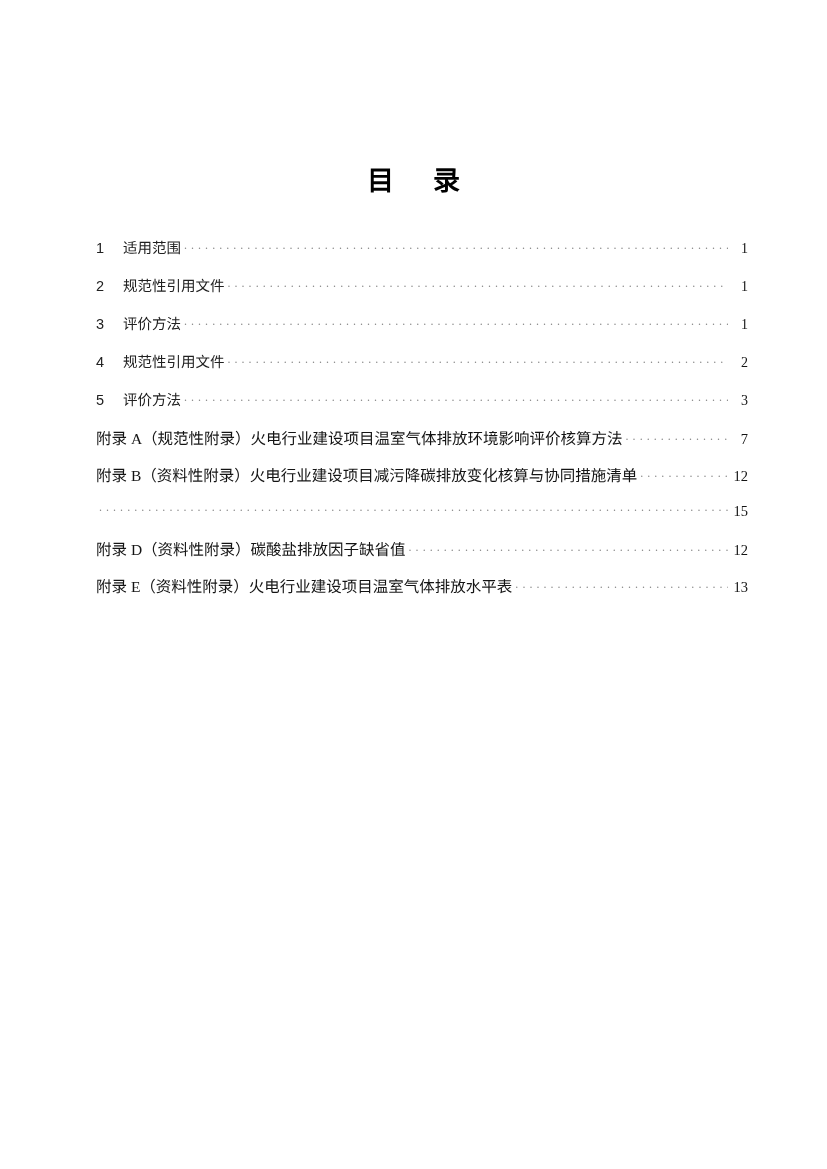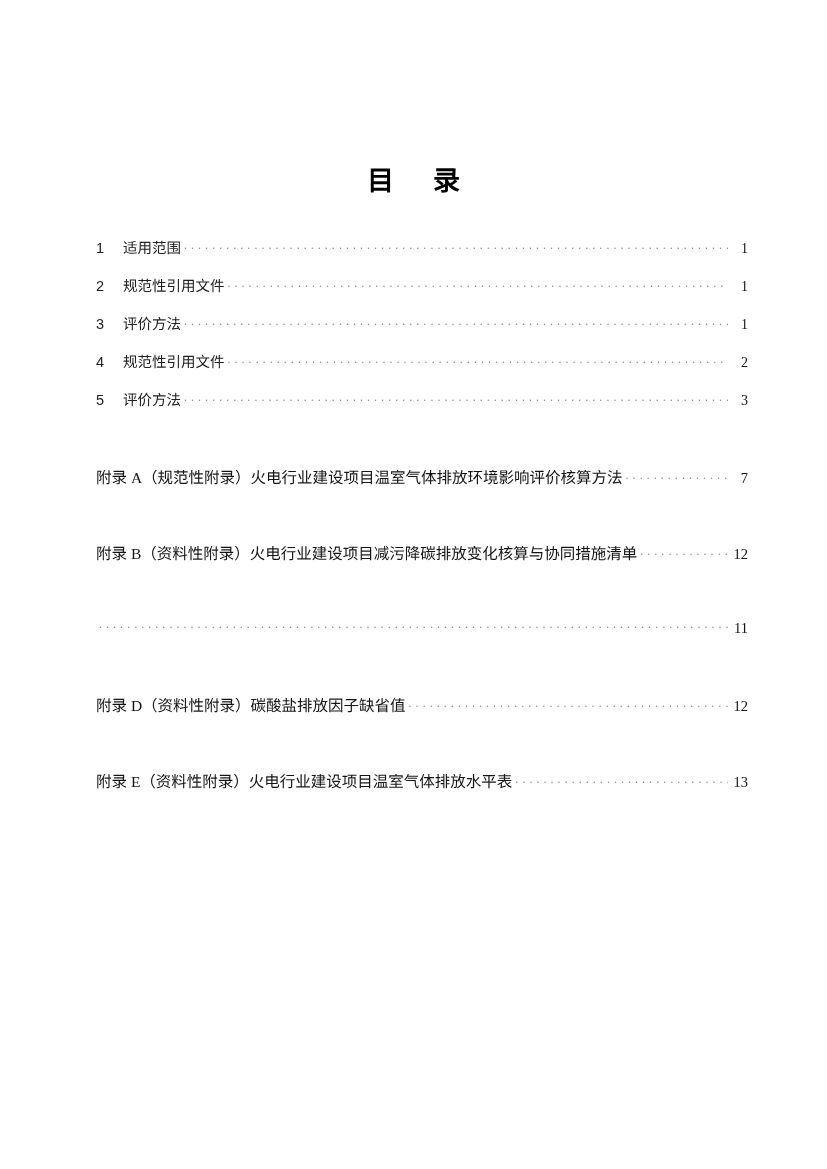--- a/index.html
+++ b/index.html
@@ -68,21 +68,20 @@
     flex: 0 0 27px;
     text-align: left;
   }
 
   
   .toc-entry.annex {
     font-family: "Liberation Serif", "DejaVu Serif", serif;
     font-size: 15.5px;
     height: 37px;
     color: #141414;
-    margin-top: 39px;
   }
 
   .toc-entry .label {
     flex: 0 0 auto;
   }
 
   .toc-entry .leader {
     flex: 1 1 auto;
     min-width: 8px;
     position: relative;
@@ -169,21 +168,21 @@
     </div>
 
     <div class="toc-entry annex">
       <span class="label">附录 B（资料性附录）火电行业建设项目减污降碳排放变化核算与协同措施清单</span>
       <span class="leader"></span>
       <span class="page-no">12</span>
     </div>
 
     <div class="toc-entry annex">
       <span class="leader"></span>
-      <span class="page-no">11</span>
+      <span class="page-no">15</span>
     </div>
 
     <div class="toc-entry annex">
       <span class="label">附录 D（资料性附录）碳酸盐排放因子缺省值</span>
       <span class="leader"></span>
       <span class="page-no">12</span>
     </div>
 
     <div class="toc-entry annex">
       <span class="label">附录 E（资料性附录）火电行业建设项目温室气体排放水平表</span>

